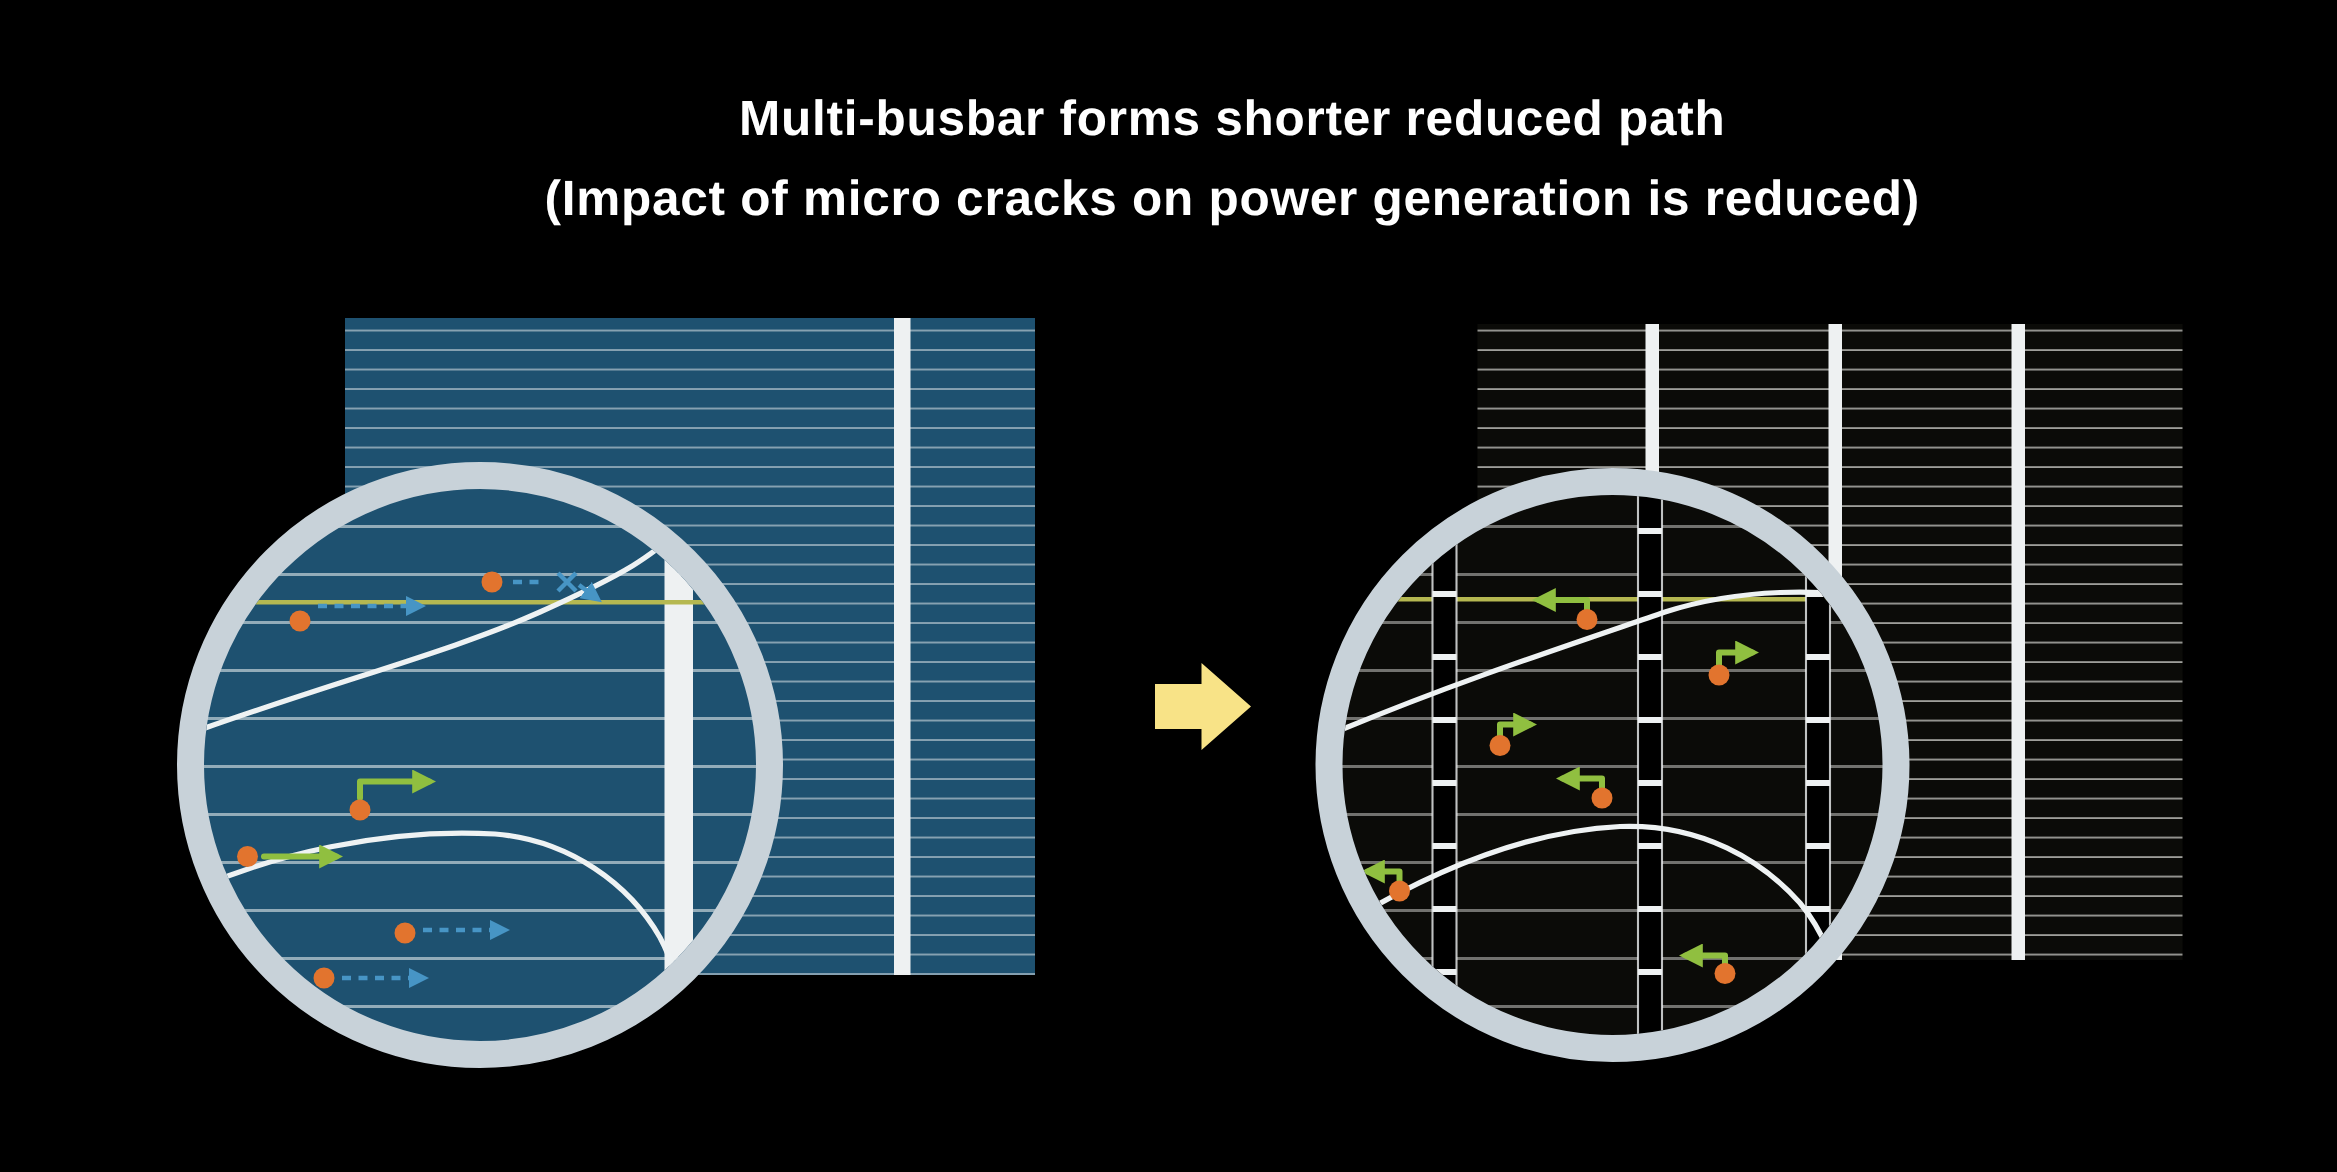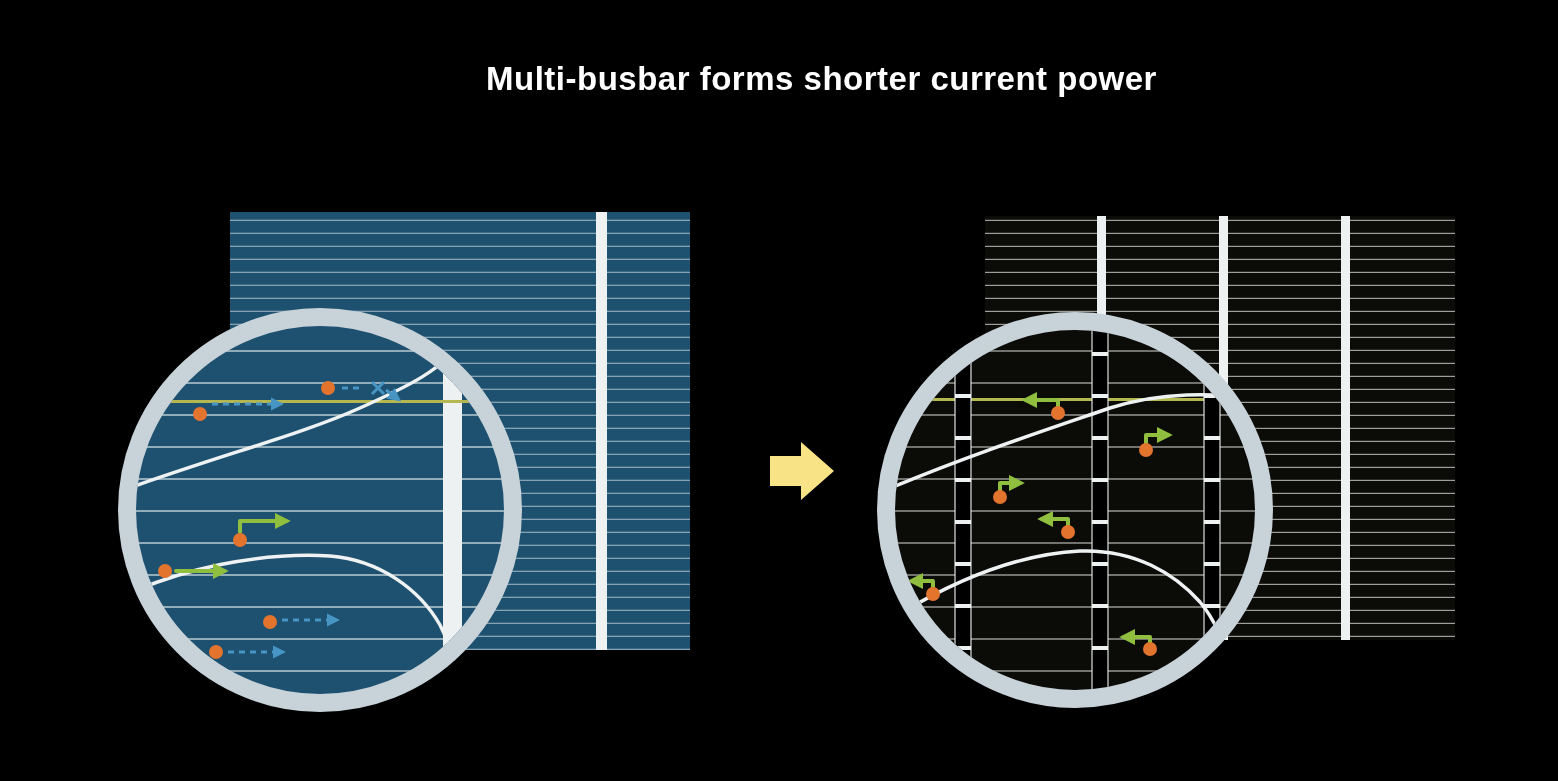--- a/index.html
+++ b/index.html
@@ -48,21 +48,22 @@
   .pad-gap{fill:var(--busbar,#eef1f2);}
   .pad-edge{stroke:var(--busbar,#eef1f2);stroke-width:1.4px;opacity:.8;}
   .pad-col{fill:#000000;}
 </style>
 </head>
 <body>
 
 <div class="canvas">
 
   <div class="title">
-    <div>Multi-busbar forms shorter current power</div>
+    <div>Multi-busbar forms shorter reduced path</div>
+    <div>(Impact of micro cracks on power generation is reduced)</div>
   </div>
 
   <svg class="diagram" width="1558" height="781" viewBox="0 0 1558 781">
     <defs>
       <pattern id="pfLeft" width="10" height="13" patternUnits="userSpaceOnUse">
         <rect width="10" height="13" class="cell-blue-base"></rect>
         <rect y="11.7" width="10" height="1.3" class="finger-blue"></rect>
       </pattern>
       <pattern id="pfLeftZoom" width="10" height="32" patternUnits="userSpaceOnUse">
         <rect width="10" height="32" class="zoom-blue-base"></rect>

